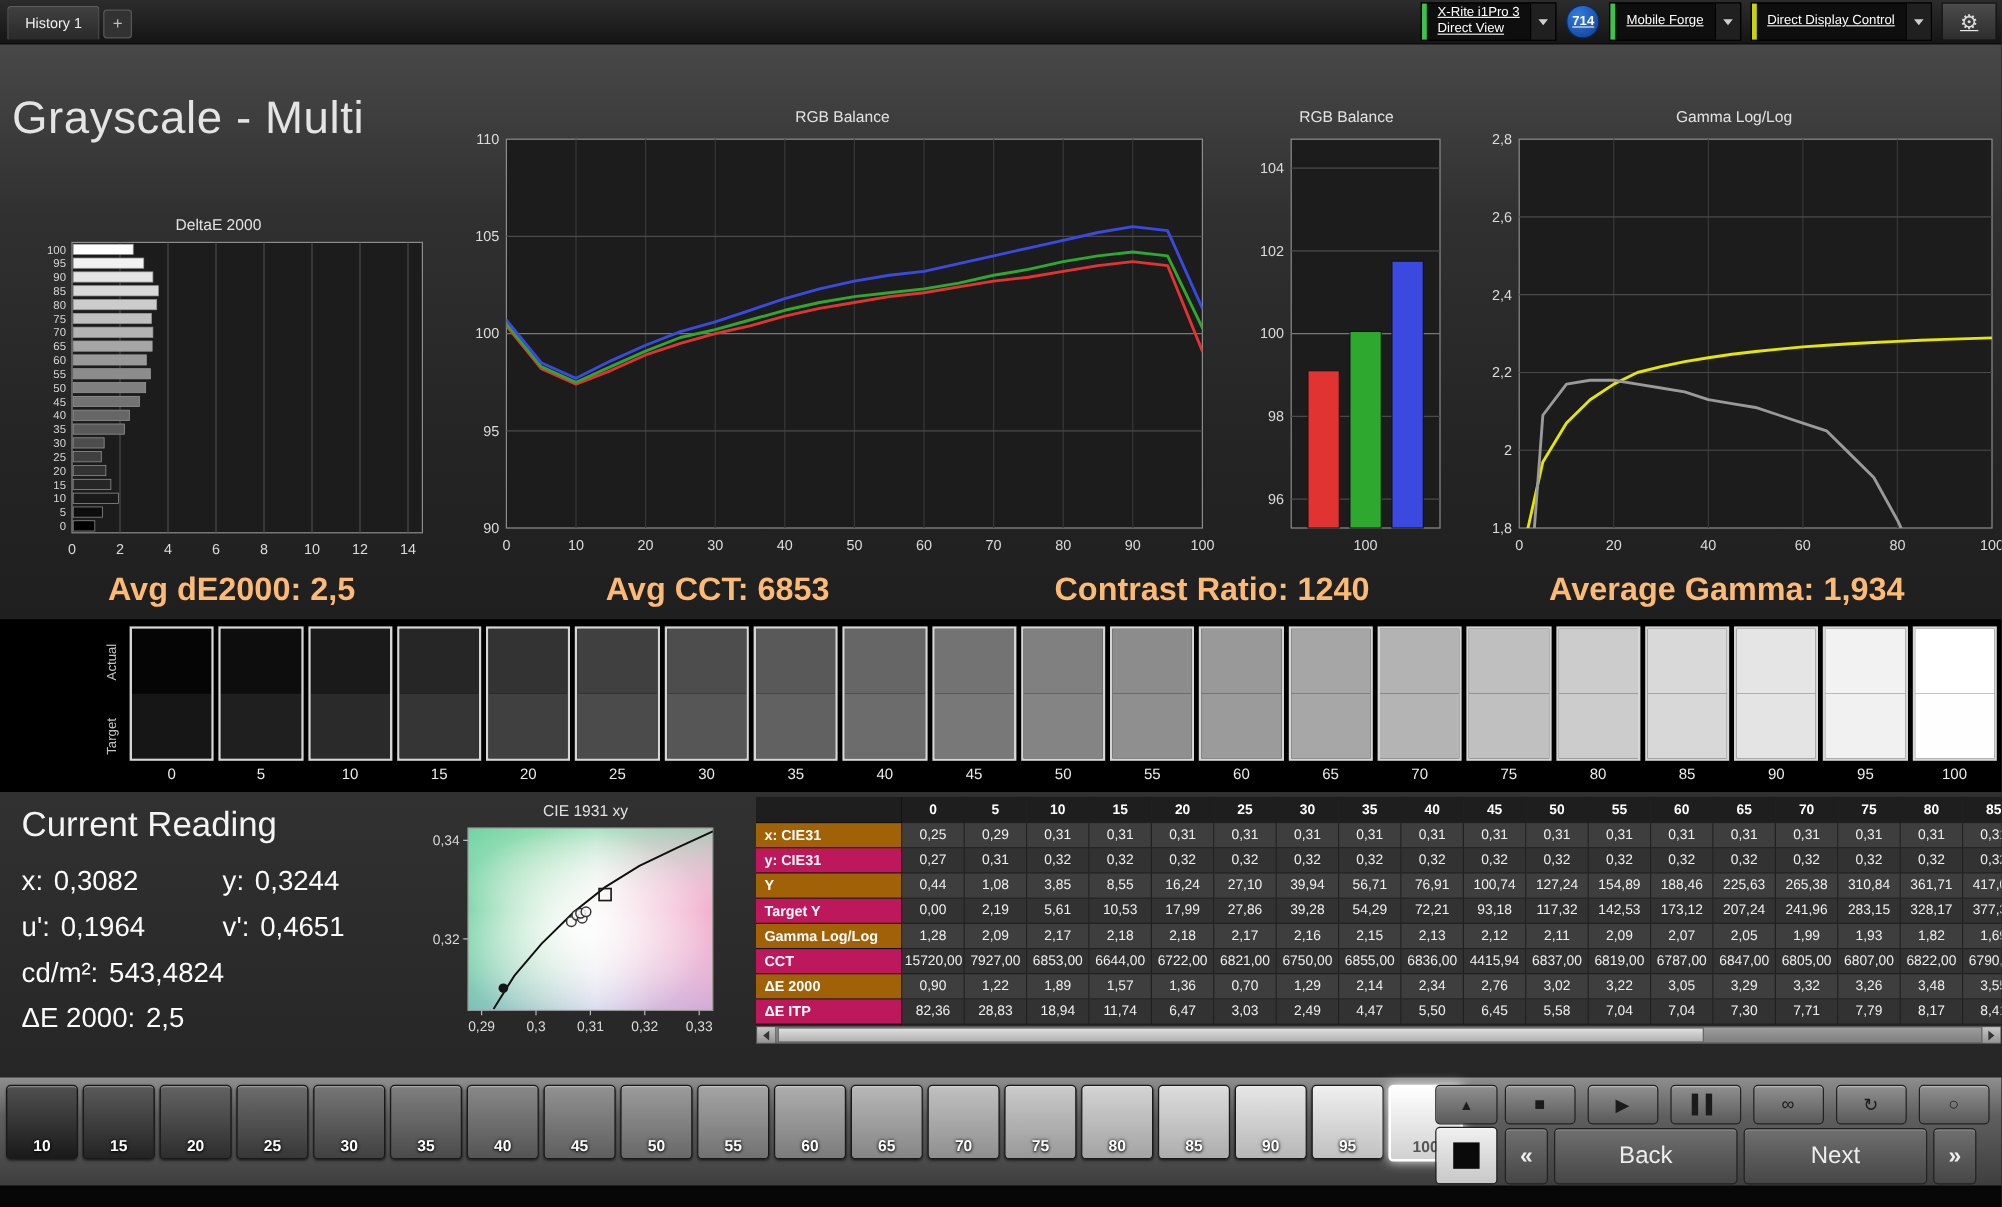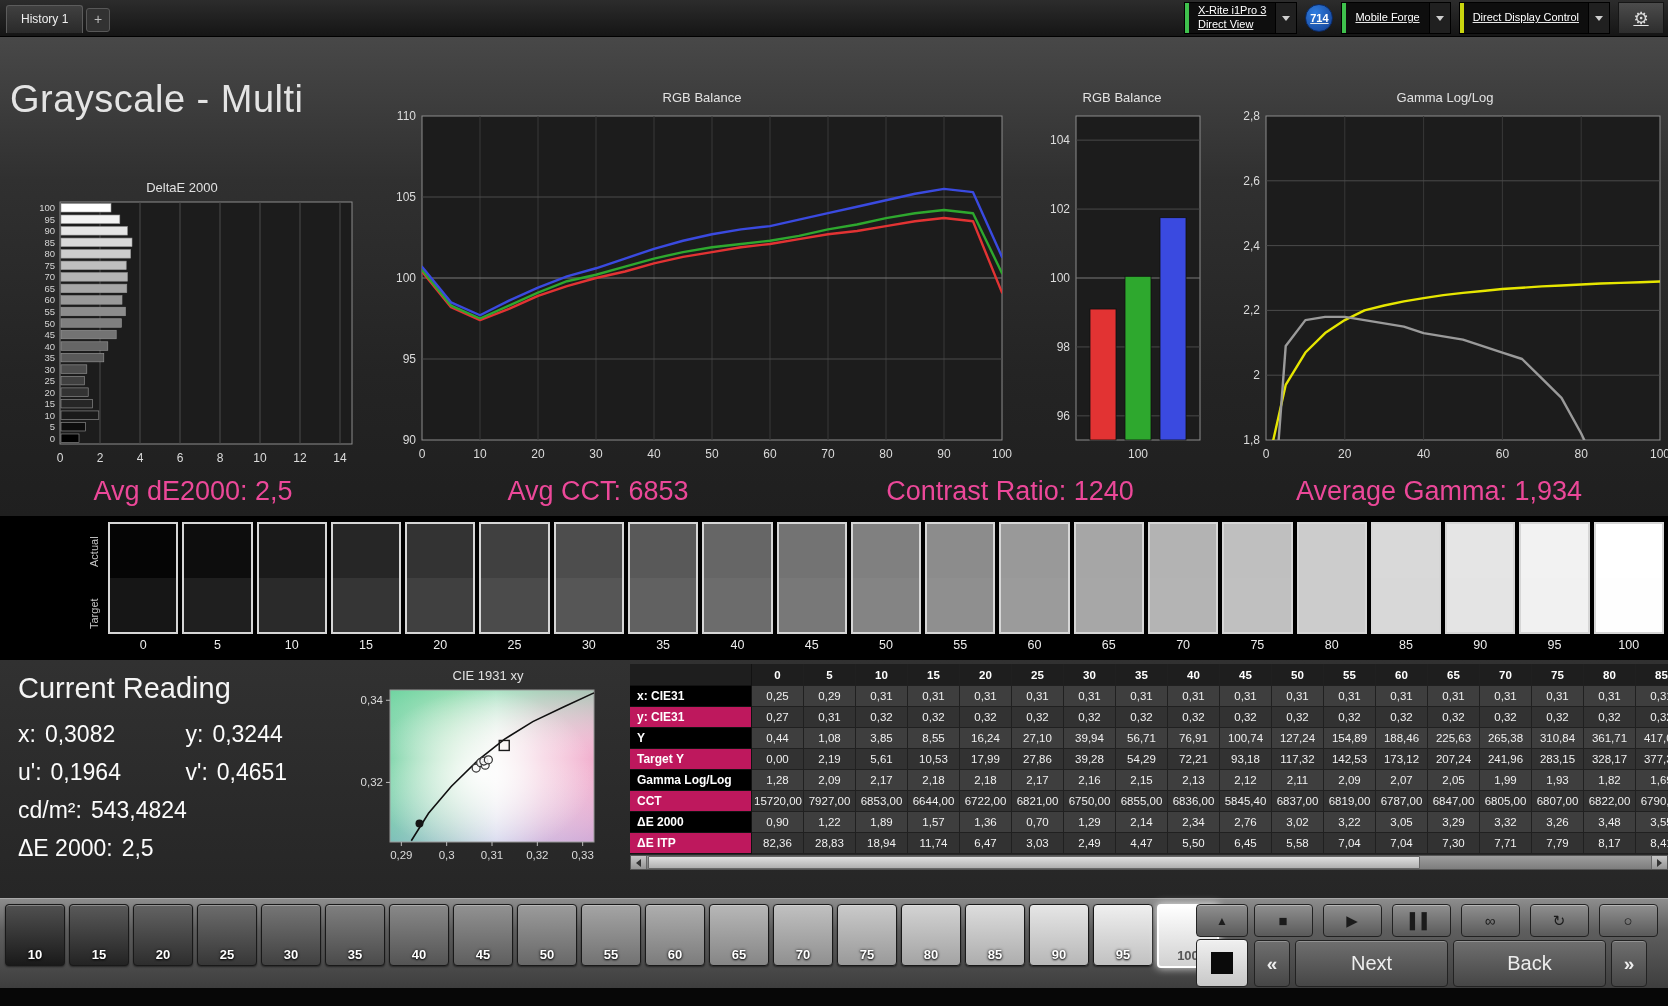--- a/index.html
+++ b/index.html
@@ -34,21 +34,21 @@
   h1{position:absolute;left:10px;top:78px;margin:0;font-size:38px;font-weight:400;color:#e4e4e4;letter-spacing:.5px;z-index:2;}
   .chart{position:absolute;z-index:2;}
   .chart-title{text-align:center;font-size:13px;color:#e2e2e2;height:18px;line-height:16px;}
   #chart-deltae{left:4px;top:180px;width:356px;}
   #chart-rgb-line{left:382px;top:90px;width:640px;}
   #chart-rgb-bar{left:1038px;top:90px;width:168px;}
   #chart-gamma{left:1222px;top:90px;width:446px;}
   svg{display:block;font-family:inherit;}
 
   .stats-row{position:absolute;top:476px;left:0;width:1668px;display:flex;z-index:2;}
-  .stat{font-size:27px;color:#ec4899;text-align:center;font-weight:400;}
+  .stat{font-size:27px;color:#fdba74;text-align:center;font-weight:700;}
   .stat:nth-child(1){width:386px;} .stat:nth-child(2){width:424px;}
   .stat:nth-child(3){width:400px;} .stat:nth-child(4){width:458px;}
 
   
   .rot-label{position:absolute;left:88px;writing-mode:vertical-rl;transform:rotate(180deg);
              color:#c6c6c6;font-size:11px;text-align:center;z-index:2;}
   #rot-actual{top:524px;height:56px;}
   #rot-target{top:584px;height:60px;}
   #swatches{position:absolute;left:108px;top:522px;width:1556px;display:flex;gap:4px;z-index:2;}
   .swcell{flex:1;min-width:0;}
@@ -71,21 +71,21 @@
   #table-wrap{width:1200px;}
   .trow{display:flex;height:21px;line-height:21px;}
   .trow.thead{height:22px;line-height:22px;}
   .tlabel{flex:0 0 122px;width:122px;background:#242424;color:#fff;font-weight:bold;font-size:12px;
           padding-left:7px;box-sizing:border-box;border-right:1px solid #121212;border-bottom:1px solid #121212;
           white-space:nowrap;overflow:hidden;}
   .tcell{flex:0 0 52px;width:52px;font-size:11.5px;color:#f0f0f0;text-align:center;padding:0 2px;
          box-sizing:border-box;border-right:1px solid #202020;border-bottom:1px solid #202020;white-space:nowrap;overflow:hidden;}
   .th{font-weight:bold;background:#1e1e1e;color:#fff;}
   .thead .tlabel{background:#1e1e1e;}
-  .even .tcell{background:#3e3e3e;} .even .tlabel{background:#000000;}
+  .even .tcell{background:#3e3e3e;} .even .tlabel{background:#a16207;}
   .odd  .tcell{background:#323232;} .odd  .tlabel{background:#be185d;}
 
   .hscroll{position:absolute;left:0;top:191px;width:1038px;height:15px;
            background:linear-gradient(180deg,#9e9e9e,#7d7d7d);border:1px solid #555;box-sizing:border-box;}
   .sb-btn{position:absolute;top:0;width:15px;height:13px;background:linear-gradient(180deg,#c6c6c6,#949494);
           display:flex;align-items:center;justify-content:center;}
   .sb-btn.left{left:0;border-right:1px solid #666;}
   .sb-btn.right{right:0;border-left:1px solid #666;}
   .arr-l{width:0;height:0;border-top:4px solid transparent;border-bottom:4px solid transparent;border-right:5px solid #333;}
   .arr-r{width:0;height:0;border-top:4px solid transparent;border-bottom:4px solid transparent;border-left:5px solid #333;}
@@ -698,21 +698,21 @@
         <div class="tlabel">CCT</div>
         <div class="tcell">15720,00</div>
         <div class="tcell">7927,00</div>
         <div class="tcell">6853,00</div>
         <div class="tcell">6644,00</div>
         <div class="tcell">6722,00</div>
         <div class="tcell">6821,00</div>
         <div class="tcell">6750,00</div>
         <div class="tcell">6855,00</div>
         <div class="tcell">6836,00</div>
-        <div class="tcell">5845,40</div>
+        <div class="tcell">4415,94</div>
         <div class="tcell">6837,00</div>
         <div class="tcell">6819,00</div>
         <div class="tcell">6787,00</div>
         <div class="tcell">6847,00</div>
         <div class="tcell">6805,00</div>
         <div class="tcell">6807,00</div>
         <div class="tcell">6822,00</div>
         <div class="tcell">6790,00</div>
       </div>
       <div class="trow even">
@@ -850,18 +850,18 @@
       </div>
       <div class="tbtn">
         <span class="ticon">↻</span>
       </div>
       <div class="tbtn">
         <span class="ticon">○</span>
       </div>
     </div>
   <div class="nav-row" actable="false">
     <div class="nav-btn small">«</div>
+    <div class="nav-btn wide">Back</div>
     <div class="nav-btn wide">Next</div>
-    <div class="nav-btn wide">Back</div>
     <div class="nav-btn small">»</div>
   </div>
 </div>
 <div class="bottom-strip"></div>
 
 </body></html>

